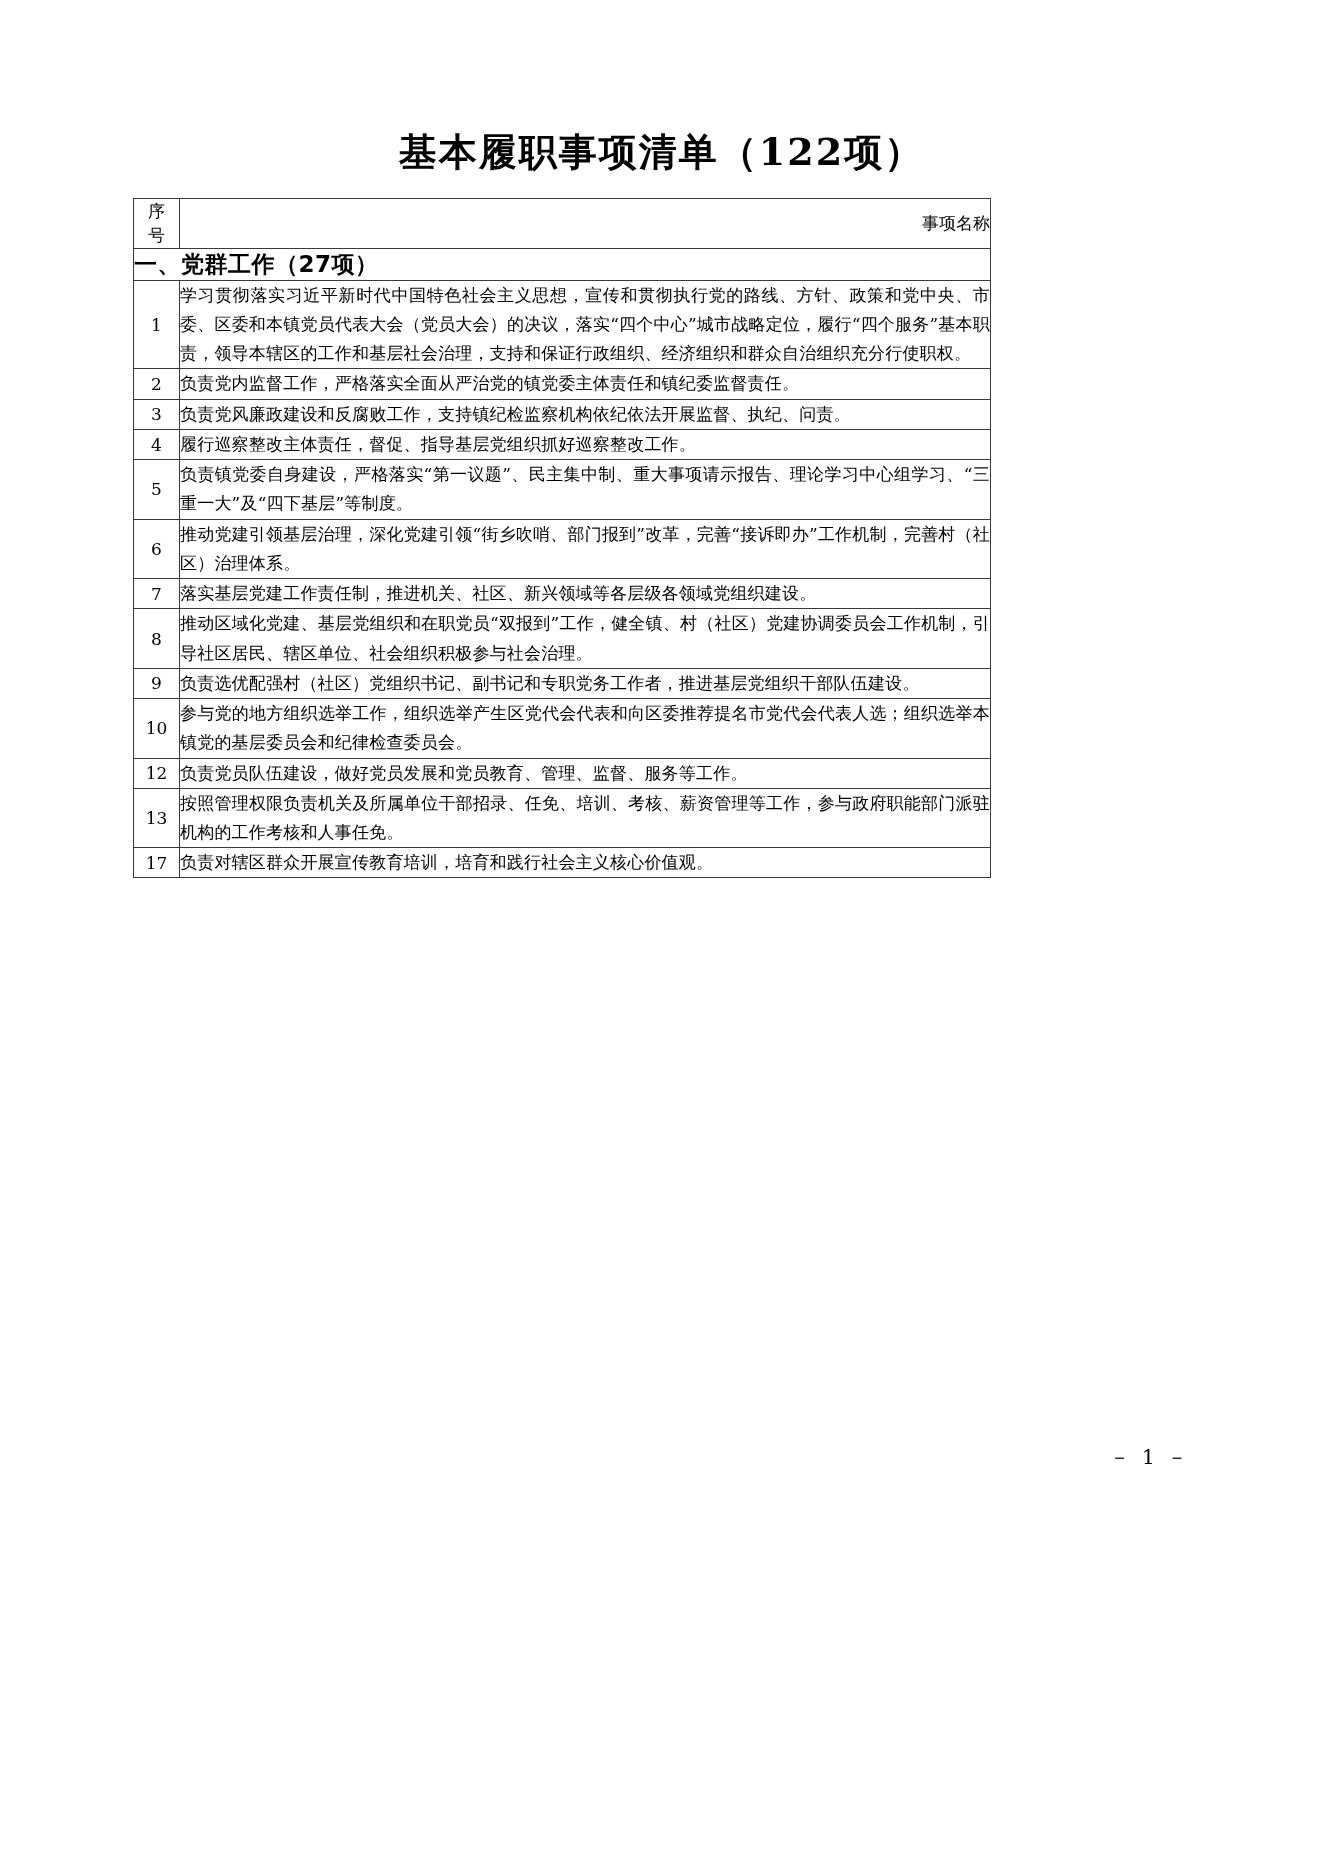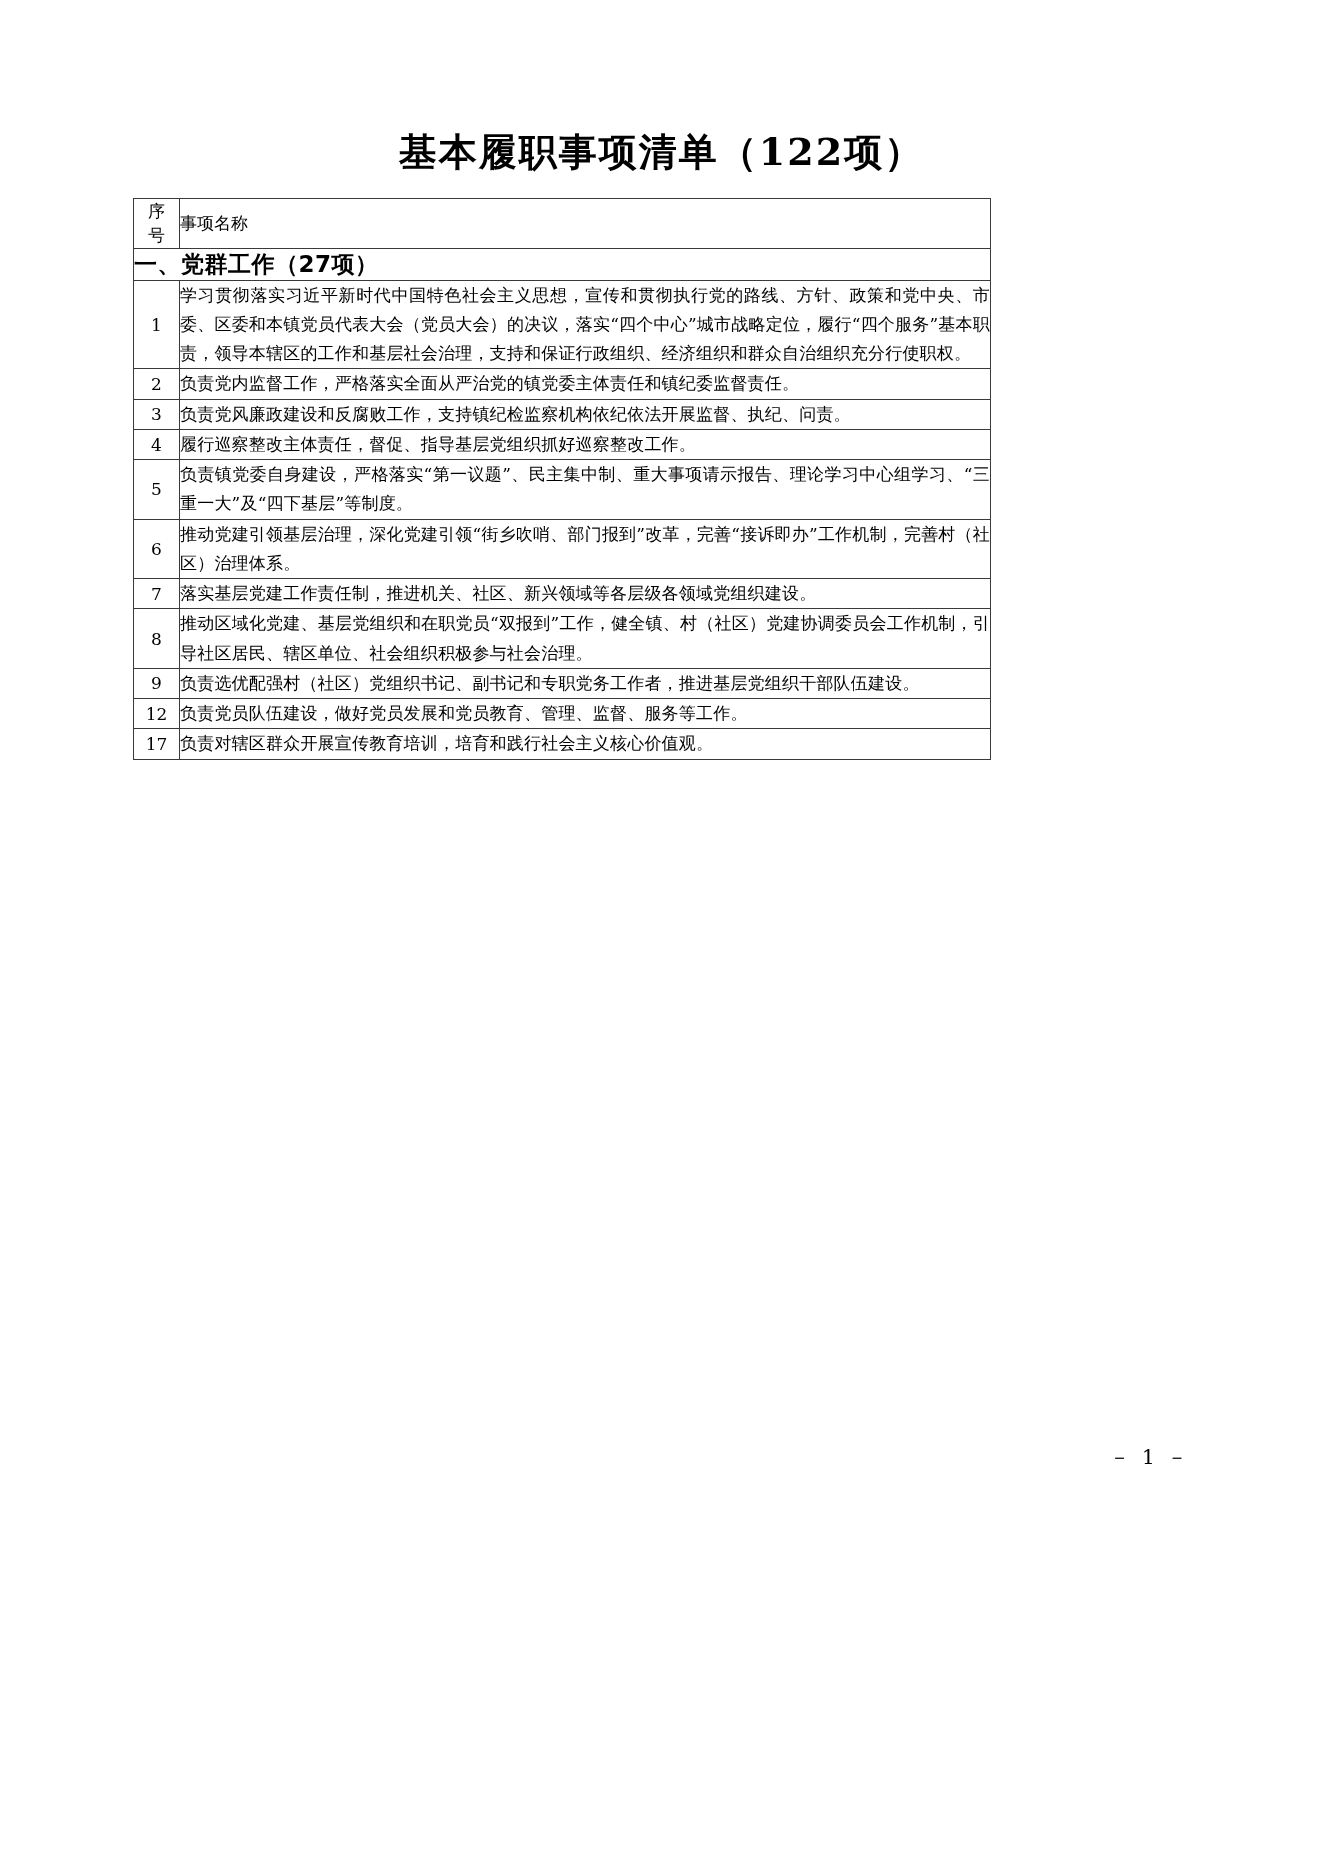--- a/index.html
+++ b/index.html
@@ -49,21 +49,21 @@
 
   .th-num {
     text-align: center;
     font-size: 17px;
     line-height: 1.45;
     padding: 10px 2px;
     font-weight: normal;
   }
   .th-num span { display: block; }
   .th-name {
-    text-align: left;
+    text-align: right;
     font-size: 17px;
     font-weight: normal;
     padding: 10px 4px;
   }
   .section-row td {
     padding: 11px 14px 11px 18px;
     font-size: 23px;
     font-weight: bold;
     letter-spacing: 0.5px;
     font-family: "DejaVu Sans", "Liberation Sans", sans-serif;
@@ -146,22 +146,30 @@
       </tr>
       <tr>
         <td class="num-cell">8</td>
         <td class="text-cell">推动区域化党建、基层党组织和在职党员“双报到”工作，健全镇、村（社区）党建协调委员会工作机制，引导社区居民、辖区单位、社会组织积极参与社会治理。</td>
       </tr>
       <tr>
         <td class="num-cell">9</td>
         <td class="text-cell">负责选优配强村（社区）党组织书记、副书记和专职党务工作者，推进基层党组织干部队伍建设。</td>
       </tr>
       <tr>
+        <td class="num-cell">10</td>
+        <td class="text-cell">参与党的地方组织选举工作，组织选举产生区党代会代表和向区委推荐提名市党代会代表人选；组织选举本镇党的基层委员会和纪律检查委员会。</td>
+      </tr>
+      <tr>
         <td class="num-cell">12</td>
         <td class="text-cell">负责党员队伍建设，做好党员发展和党员教育、管理、监督、服务等工作。</td>
+      </tr>
+      <tr>
+        <td class="num-cell">13</td>
+        <td class="text-cell">按照管理权限负责机关及所属单位干部招录、任免、培训、考核、薪资管理等工作，参与政府职能部门派驻机构的工作考核和人事任免。</td>
       </tr>
       <tr>
         <td class="num-cell">17</td>
         <td class="text-cell">负责对辖区群众开展宣传教育培训，培育和践行社会主义核心价值观。</td>
       </tr>
     </tbody>
   </table>
 
   <div class="footer-page">－ 1 －</div>
 

